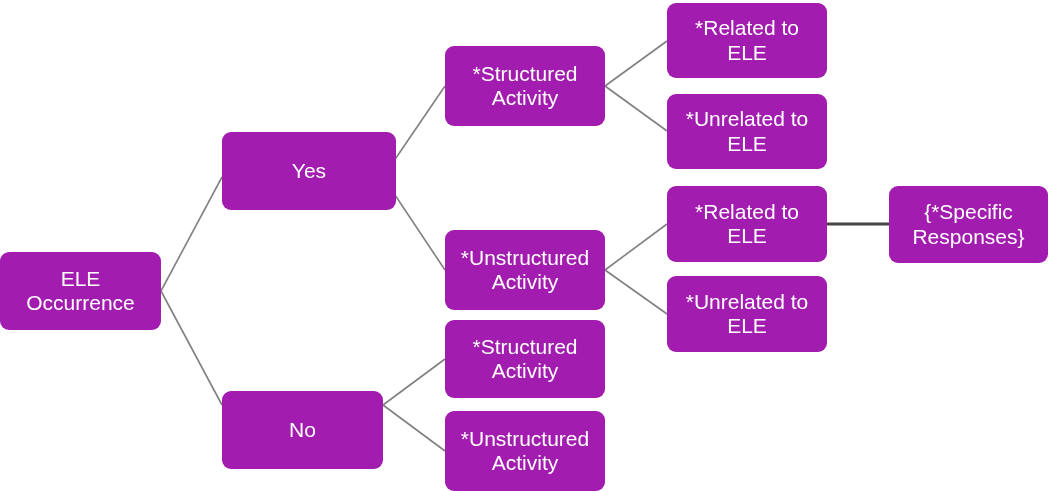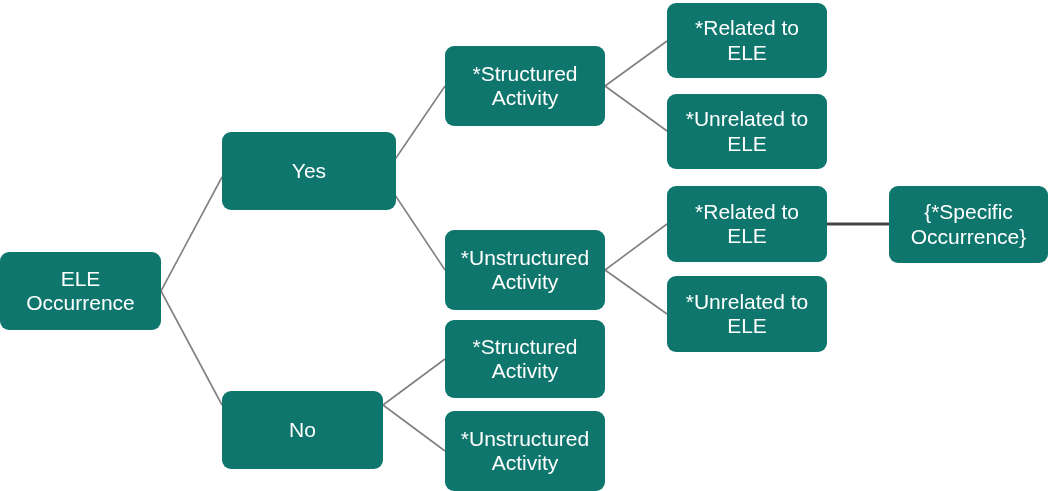--- a/index.html
+++ b/index.html
@@ -20,21 +20,21 @@
   #edge-layer {
     position: absolute;
     left: 0;
     top: 0;
     width: 1050px;
     height: 491px;
   }
   .node {
     position: absolute;
     box-sizing: border-box;
-    background: #0f766e;
+    background: #a21caf;
     border-radius: 9px;
     color: #ffffff;
     display: flex;
     align-items: center;
     justify-content: center;
     text-align: center;
     line-height: 1.16;
     font-size: 21px;
     font-weight: 400;
     padding: 2px 6px;
@@ -78,15 +78,15 @@
 Activity</span></div>
       <div class="node" style="left: 667px; top: 3px; width: 160px; height: 75px;"><span class="node-label">*Related to
 ELE</span></div>
       <div class="node" style="left: 667px; top: 94px; width: 160px; height: 75px;"><span class="node-label">*Unrelated to
 ELE</span></div>
       <div class="node" style="left: 667px; top: 186px; width: 160px; height: 76px;"><span class="node-label">*Related to
 ELE</span></div>
       <div class="node" style="left: 667px; top: 276px; width: 160px; height: 76px;"><span class="node-label">*Unrelated to
 ELE</span></div>
       <div class="node" style="left: 889px; top: 186px; width: 159px; height: 77px;"><span class="node-label">{*Specific
-Occurrence}</span></div>
+Responses}</span></div>
     </div>
 </div>
 
 </body></html>

